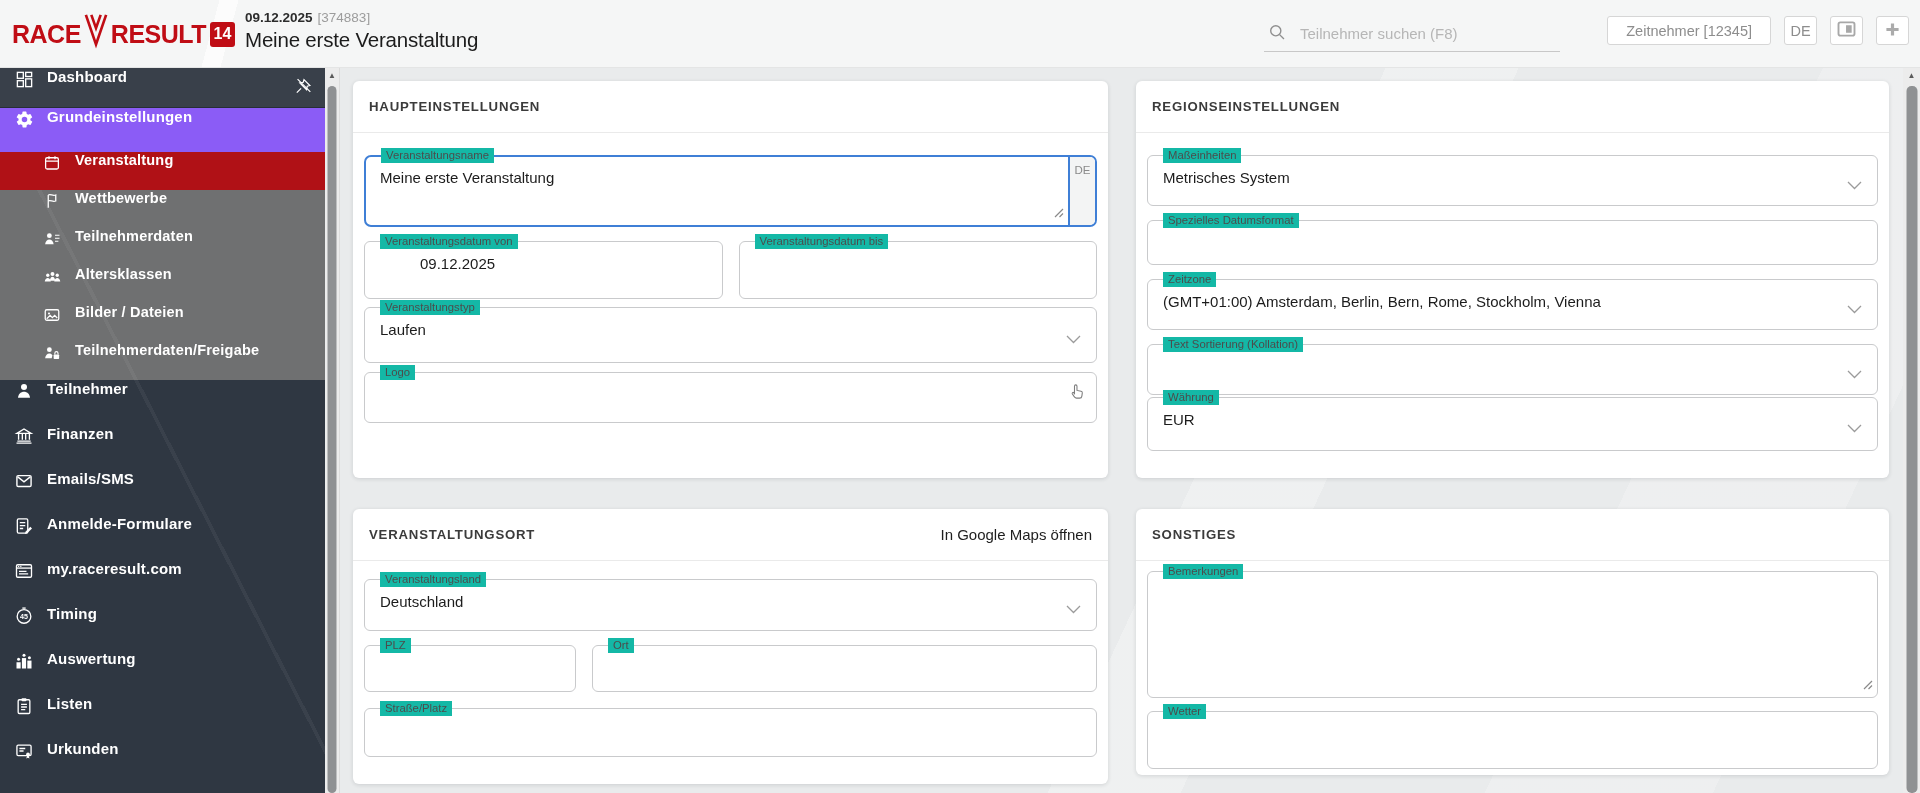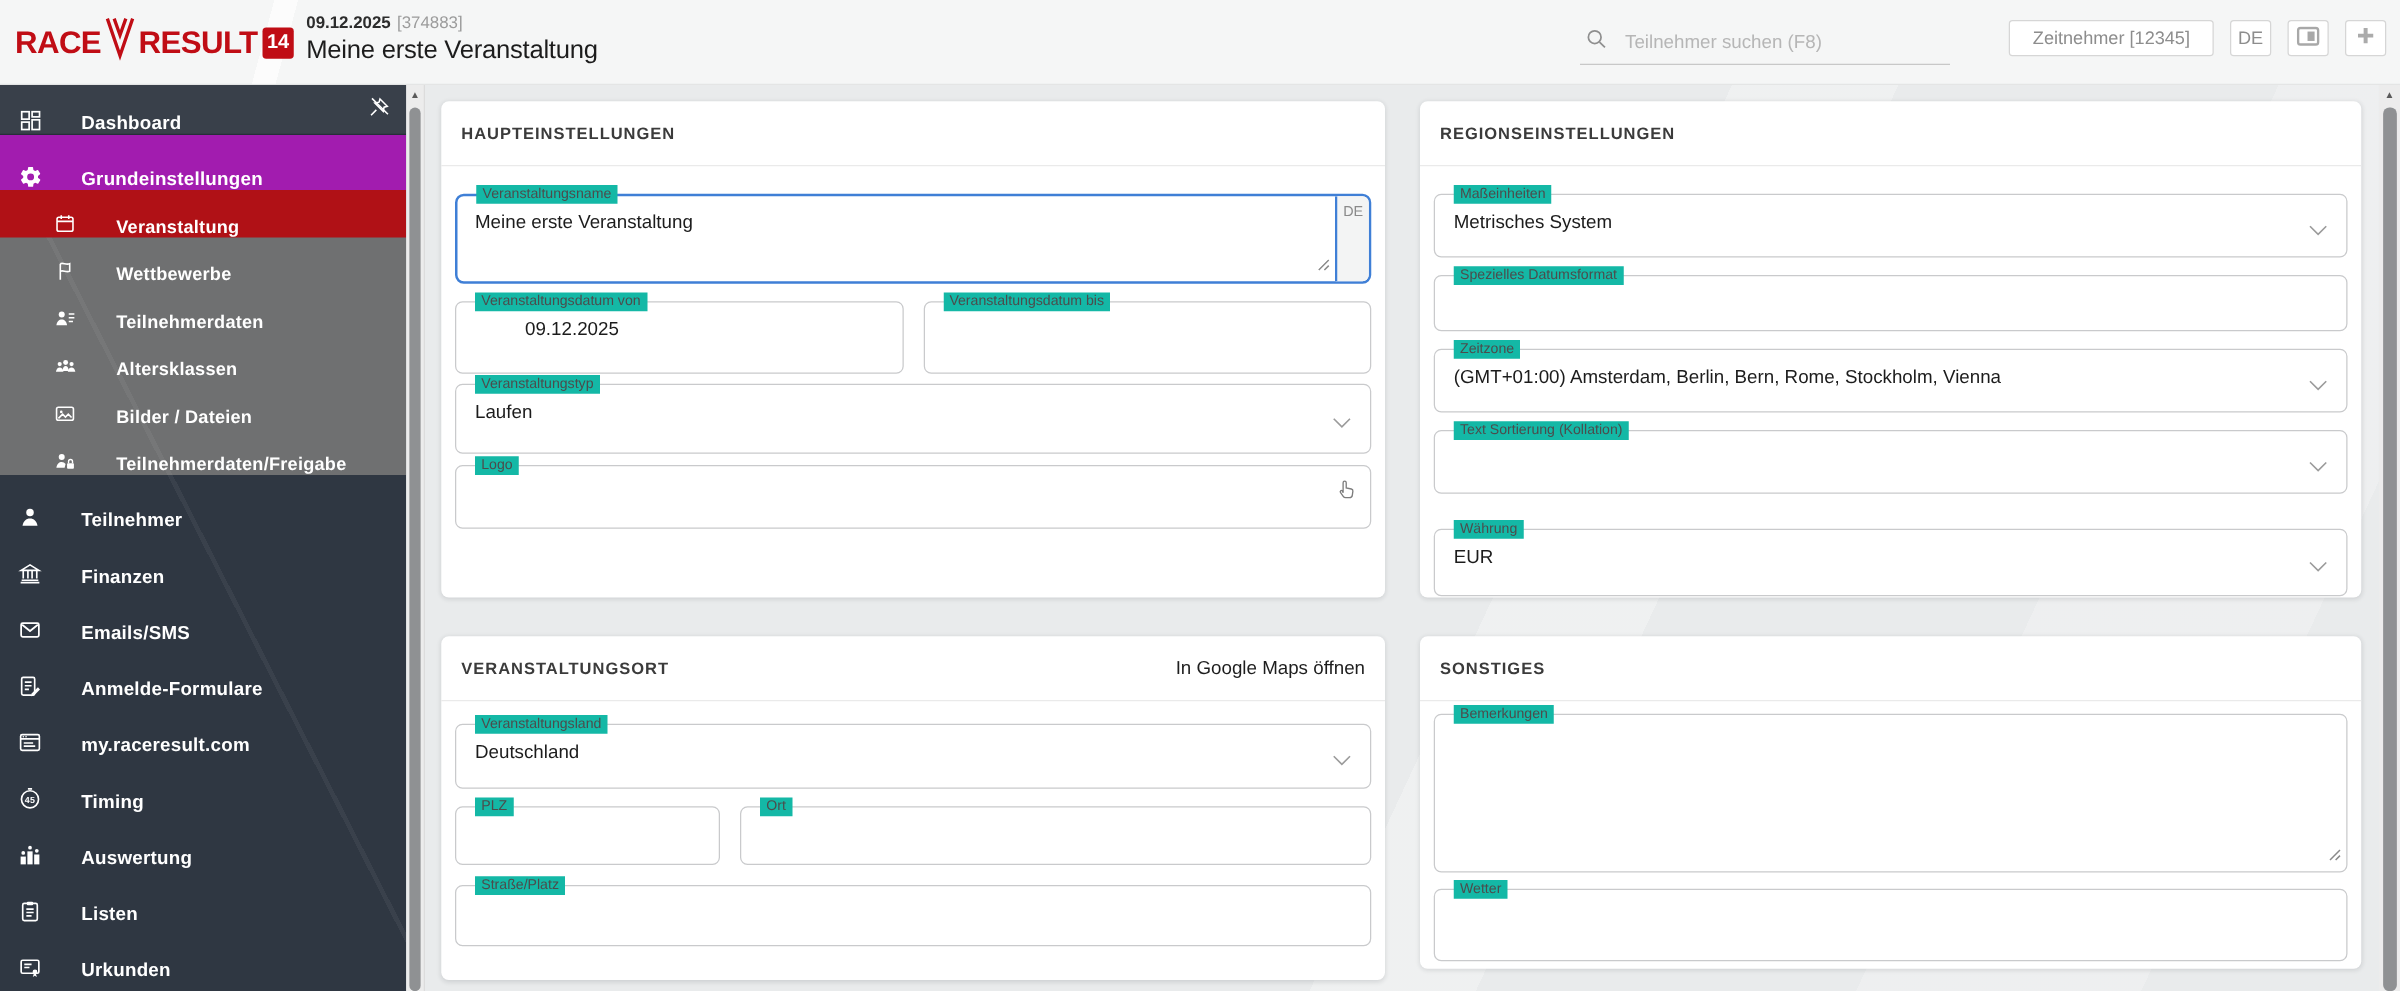--- a/index.html
+++ b/index.html
@@ -27,24 +27,24 @@
   .hdr-actions { position:absolute; right:11px; top:16px; display:flex; gap:13px; align-items:center; }
   .hbtn { height:29px; background:#fff; border:1px solid #d6d6d6; border-radius:3px; color:#8d8d8d;
     font-size:14.5px; display:flex; align-items:center; justify-content:center; cursor:pointer; }
   .hbtn.wide { padding:0 18px; }
   .hbtn.sq { width:33px; }
 
   
   .sidebar { position:absolute; left:0; top:68px; width:325px; height:725px; background:#2f3742; color:#fff; overflow:hidden; }
   .sidebar::before { content:""; position:absolute; inset:0;
     background:linear-gradient(63deg, transparent 49.6%, rgba(255,255,255,.05) 49.6% 50.2%, transparent 50.2%); pointer-events:none; }
-  .srow { display:flex; align-items:flex-end; gap:30px; padding-left:13px; height:45px; cursor:pointer; position:relative;
+  .srow { display:flex; align-items:flex-start; gap:12px; padding-left:13px; height:45px; cursor:pointer; position:relative;
     font-size:15px; font-weight:700; letter-spacing:.2px; }
   .srow.dash { height:40px; background:#39404a; border-bottom:1px solid #272e38; }
-  .srow.grund { height:44px; background:#a21caf; }
+  .srow.grund { height:44px; background:#8b5cf6; }
   .submenu { background:#6f7071; }
   .srow.sub { height:38px; padding-left:41px; font-size:14.5px; }
   .srow.sub.selected { background:#b01116; }
   .sic { width:22px; height:22px; display:flex; align-items:center; justify-content:center; flex:0 0 22px; }
   .sic svg { display:block; }
   .pin { position:absolute; right:12px; top:50%; transform:translateY(-50%); cursor:pointer; }
 
   
   .vscroll { position:absolute; top:68px; width:15px; height:725px; background:#ececec; }
   .vscroll.left { left:325px; border-right:1px solid #dcdcdc; }
@@ -100,21 +100,21 @@
   #fld-land { margin-top:18px; height:52px; }
   #row-plz { margin-top:14px; }
   #fld-plz { width:212px; height:47px; }
   #fld-ort { flex:1; height:47px; }
   #fld-strasse { margin-top:16px; height:49px; }
   
   #fld-units { margin-top:22px; height:51px; }
   #fld-datefmt { margin-top:14px; height:45px; }
   #fld-tz { margin-top:14px; height:51px; }
   #fld-coll { margin-top:14px; height:51px; }
-  #fld-curr { margin-top:28px; height:54px; }
+  #fld-curr { margin-top:2px; height:54px; }
   
   #fld-bem { margin-top:10px; height:127px; }
   #fld-wetter { margin-top:13px; height:58px; }
 </style>
 </head>
 <body>
 
 <div class="header">
   <div class="logo">
     <span class="logo-text">RACE</span>

